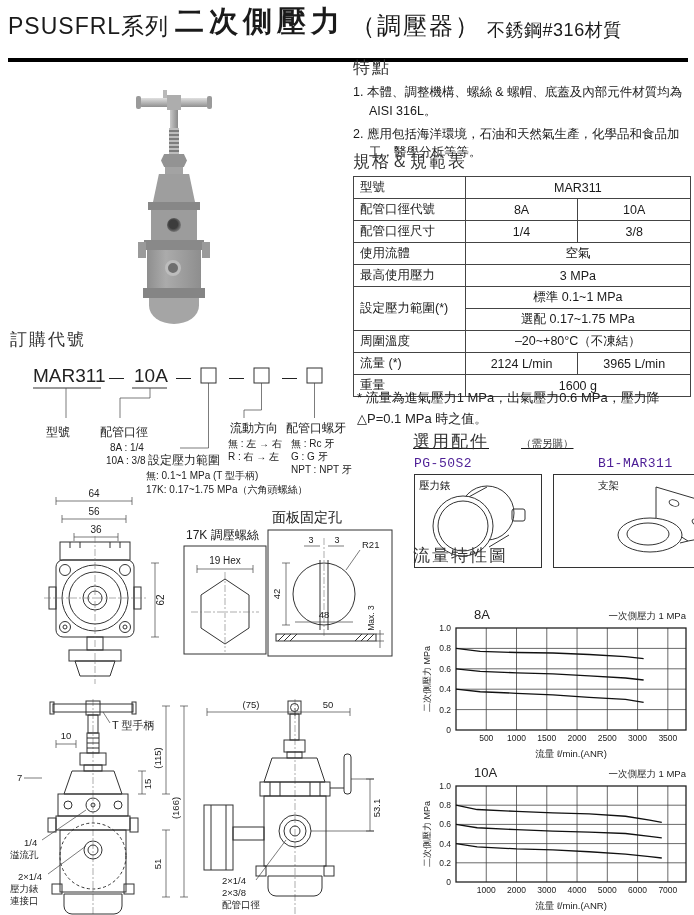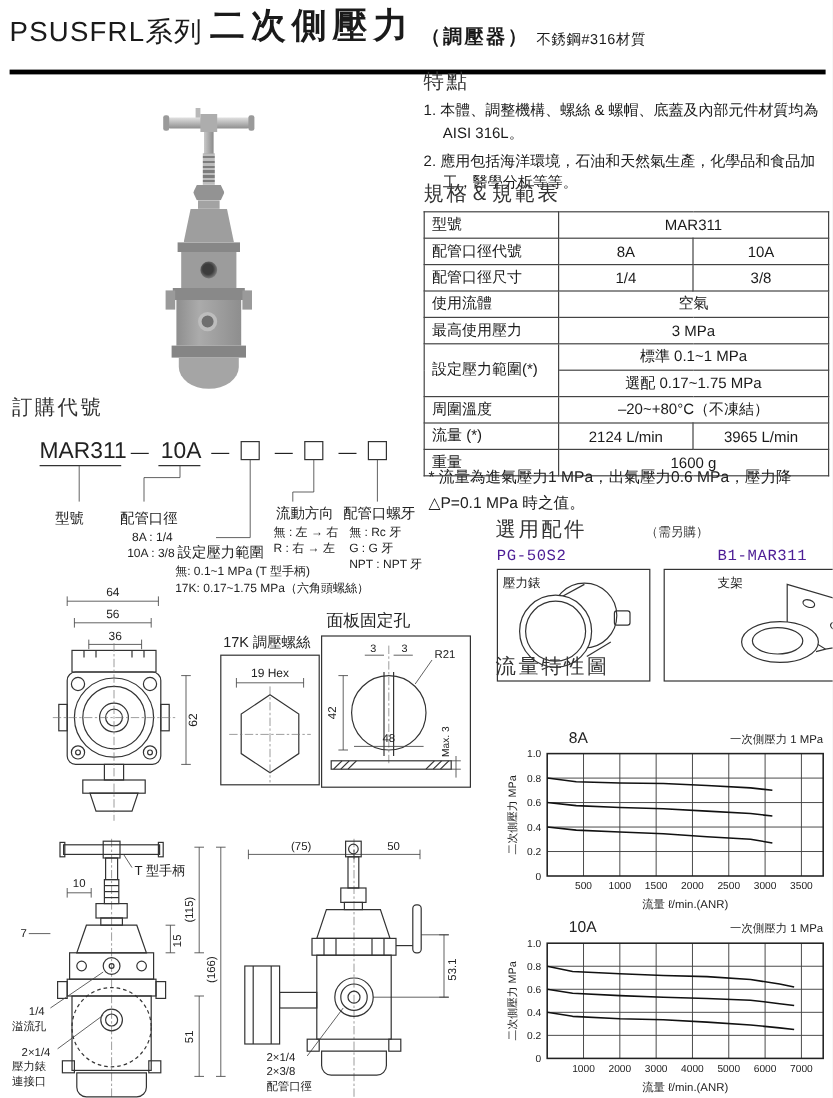--- a/index.html
+++ b/index.html
@@ -4,22 +4,22 @@
 <style>
   html,body{margin:0;padding:0;background:#e8e8e8;}
   .page{position:relative;width:694px;height:915px;background:#fff;
         font-family:"Liberation Sans","DejaVu Sans",sans-serif;color:#1a1a1a;overflow:hidden;}
   .abs{position:absolute;}
   
   .hdr{left:8px;top:2px;width:680px;display:flex;align-items:flex-end;gap:6px;
        border-bottom:4px solid #000;padding-bottom:16px;}
   .hdr .series{font-size:23px;letter-spacing:1px;}
   .hdr .title{font-size:29px;font-weight:bold;letter-spacing:5px;white-space:nowrap;}
-  .hdr .subtitle{font-size:16px;font-weight:bold;letter-spacing:2px;}
-  .hdr .material{font-size:12px;letter-spacing:.5px;white-space:nowrap;}
+  .hdr .subtitle{font-size:24px;font-weight:normal;letter-spacing:2px;}
+  .hdr .material{font-size:18px;letter-spacing:.5px;white-space:nowrap;}
   
   .h2{font-size:17px;color:#333;letter-spacing:2px;}
   
   .features{left:353px;top:56px;width:340px;}
   .features p{margin:4px 0 0 0;font-size:12.5px;line-height:1.5;padding-left:16px;text-indent:-16px;}
   
   table.specs{border-collapse:collapse;width:338px;font-size:12.5px;}
   table.specs td{border:1px solid #444;height:19px;padding:1px 4px;text-align:center;}
   table.specs td.lb{text-align:left;padding-left:6px;width:112px;}
   .fnotes{font-size:13px;line-height:1.6;color:#222;}
@@ -374,21 +374,21 @@
       <rect x="35" y="129" width="31" height="13"></rect>
       <rect x="58" y="168" width="10" height="10"></rect>
         <rect x="126" y="168" width="10" height="10"></rect>
       <path d="M70,178 h54 v12 a8,8 0 0 1 -8,8 h-38 a8,8 0 0 1 -8,-8 z"></path>
     </g>
     <text x="24" y="186" font-size="9.5">2×1/4</text>
     <text x="24" y="198" font-size="9.5">2×3/8</text>
     <text x="24" y="210" font-size="9.5">配管口徑</text>
   </svg>
 
-  <div class="abs" style="left:413px;top:430px;display:flex;align-items:baseline;gap:21px;">
+  <div class="abs" style="left:413px;top:430px;display:flex;align-items:baseline;gap:4px;text-decoration:underline;">
     <span class="h2">選用配件</span>
     <span style="font-size:10.5px;color:#333;margin-left:28px;">（需另購）</span>
   </div>
   <div class="abs accmodel" style="left:414px;top:456px;">PG-50S2</div>
   <div class="abs accbox" style="left:414px;top:474px;width:126px;height:92px;">
     <svg width="124" height="89" viewBox="0 0 124 89">
       <g class="dln">
         <circle cx="72" cy="38" r="27"></circle>
         <line x1="50" y1="24" x2="72" y2="12"></line>
         <line x1="74" y1="72" x2="94" y2="60"></line>

